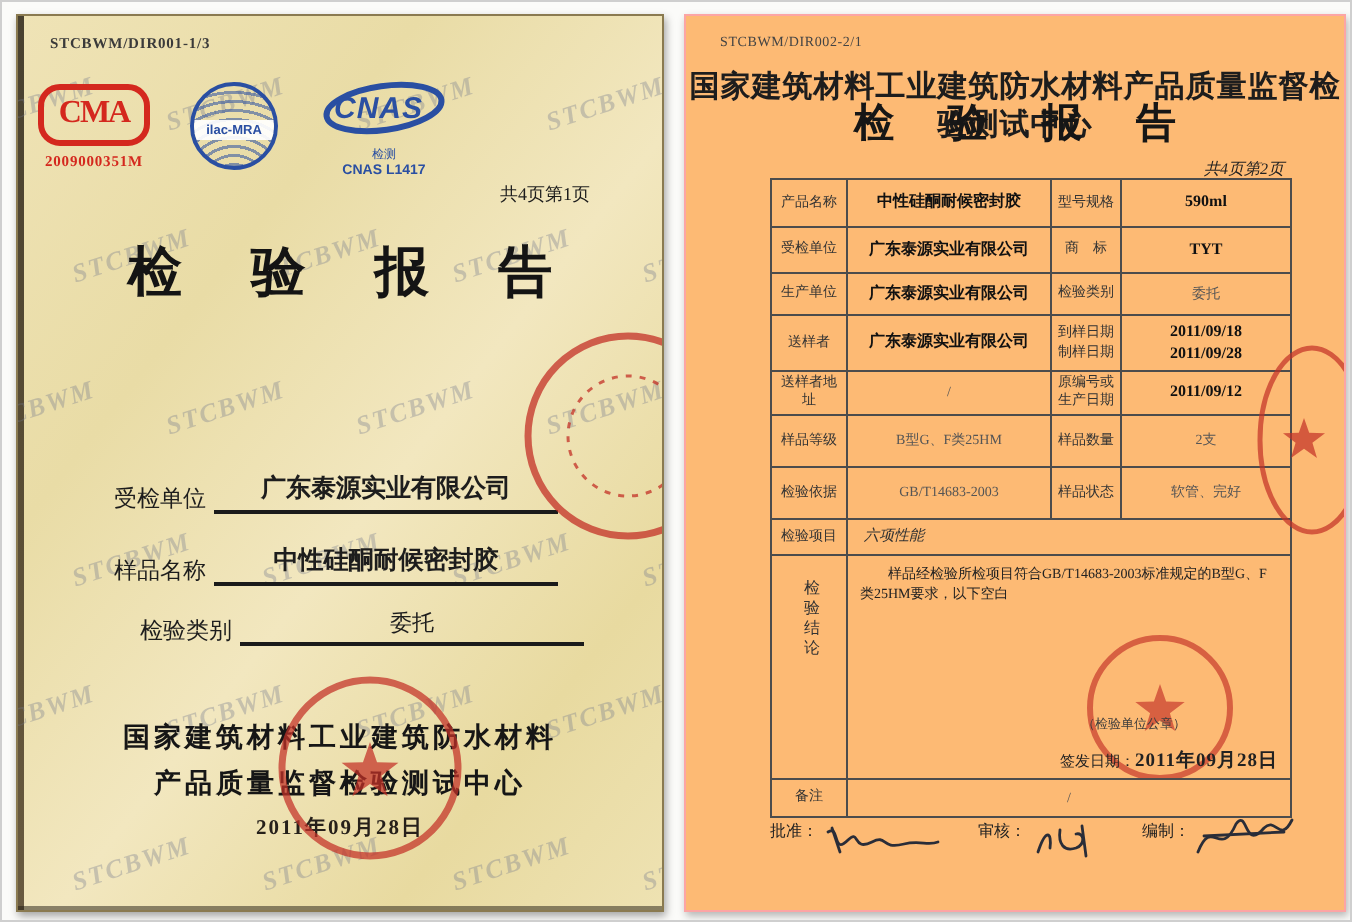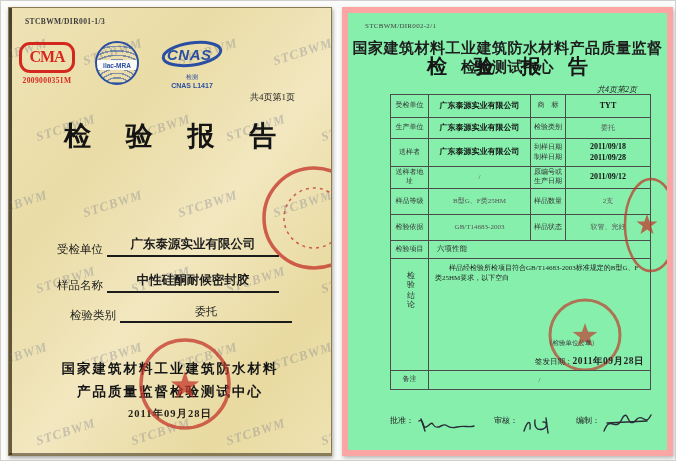--- a/index.html
+++ b/index.html
@@ -8,22 +8,22 @@
 
   
   .page { position:absolute; overflow:hidden; }
   #left-page { left:7px; top:6px; width:324px; height:449px;
     background:linear-gradient(128deg,#efe3b6 0%,#e9dca6 30%,#f2e7bf 55%,#e8daa0 80%,#eee2b2 100%);
     border:1px solid #8a7a50; box-shadow:1px 2px 4px rgba(0,0,0,.35); }
   #left-page::before { content:""; position:absolute; left:0; top:0; width:3px; height:100%;
     background:linear-gradient(#2b2418,#51422a); opacity:.85; }
   #left-page::after { content:""; position:absolute; left:0; bottom:0; width:100%; height:2px;
     background:#1f1a10; opacity:.5; }
-  #right-page { left:341px; top:6px; width:331px; height:449px; background:#86efac;
-    border:6px solid #fca5a5; box-shadow:1px 2px 4px rgba(0,0,0,.28); }
+  #right-page { left:341px; top:6px; width:331px; height:449px; background:#fdba74;
+    border:1px solid #fca5a5; box-shadow:1px 2px 4px rgba(0,0,0,.28); }
 
   
   .wm-layer { position:absolute; inset:0; overflow:hidden; z-index:1; pointer-events:none; }
   .wm { position:absolute; font-style:italic; font-weight:bold; font-size:13px; letter-spacing:1px;
     color:rgba(115,120,140,.34); transform:rotate(-18deg); white-space:nowrap; }
   .lp-content { position:absolute; inset:0; z-index:2; }
 
   
   .lp-docnum { position:absolute; left:16px; top:9px; font-size:7.5px; letter-spacing:.4px; color:#3a3a3a; font-weight:bold; }
   .lp-logos { position:absolute; left:10px; top:26px; width:256px; height:58px; display:flex; align-items:center; gap:20px; }
@@ -63,21 +63,21 @@
   
   .rp-docnum { position:absolute; left:17px; top:9px; font-size:7px; letter-spacing:.3px; color:#444; }
   .rp-org { position:absolute; top:26px; width:100%; text-align:center; font-size:15px; font-weight:600; color:#1d1d1d; letter-spacing:.5px; }
   .rp-title { position:absolute; top:40px; width:100%; text-align:center; font-size:20px; font-weight:bold; color:#161616; letter-spacing:11px; text-indent:11px; }
   .rp-pagenum { position:absolute; top:71px; right:30px; font-size:8px; color:#222;font-style:italic; }
   .rp-table { position:absolute; left:42px; top:81px; width:260px; border-collapse:collapse; table-layout:fixed; }
   .rp-table td { border:1px solid #4c4c4c; padding:1px 2px; vertical-align:middle; overflow:hidden; }
   .lab { font-size:7px; color:#333; text-align:center; white-space:pre-line; line-height:1.35; }
   .val-b { font-size:8px; font-weight:bold; color:#111; text-align:center; white-space:pre-line; line-height:1.3; }
   .val-n { font-size:7px; color:#555; text-align:center; white-space:pre-line; }
-  .proj-val { font-size:7.5px; color:#333; text-align:left; padding-left:8px !important; }
+  .proj-val { font-size:7.5px; color:#333; text-align:left; padding-left:8px !important;font-style:italic; }
   .concl-cell { position:relative; vertical-align:top !important; }
   .vlab { writing-mode:vertical-rl; text-orientation:upright; letter-spacing:10px; font-size:8px; color:#333;
     margin:0 auto; height:100px; display:block; }
   .concl-text { font-size:7px; color:#222; line-height:1.5; text-indent:14px; padding:3px 4px 0 4px; text-align:left; }
   .stamp-cap { position:absolute; right:52px; bottom:22px; font-size:6.5px; color:#3c3c3c; z-index:3; }
   .issue-line { position:absolute; right:6px; bottom:2px; font-size:7.5px; color:#222; z-index:3; }
   .issue-line b { font-size:9.5px; letter-spacing:.5px; }
   .rp-sign { position:absolute; left:42px; top:398px; width:262px; height:30px; font-size:8px; color:#222; }
   .sig-group { position:absolute; top:4px; display:flex; align-items:flex-start; }
   .sig-group svg { margin-left:1px; }
@@ -176,20 +176,26 @@
     <div class="rp-pagenum">共4页第2页</div>
 
     <table class="rp-table">
       <colgroup>
           <col style="width:38px">
           <col style="width:102px">
           <col style="width:35px">
           <col style="width:85px">
         </colgroup>
       <tbody>
+          <tr style="height:24px">
+        <td class="lab">产品名称</td>
+        <td class="val-b">中性硅酮耐候密封胶</td>
+        <td class="lab">型号规格</td>
+        <td class="val-b">590ml</td>
+      </tr>
       <tr style="height:23px">
         <td class="lab">受检单位</td>
         <td class="val-b">广东泰源实业有限公司</td>
         <td class="lab">商　标</td>
         <td class="val-b">TYT</td>
       </tr>
       <tr style="height:21px">
         <td class="lab">生产单位</td>
         <td class="val-b">广东泰源实业有限公司</td>
         <td class="lab">检验类别</td>

